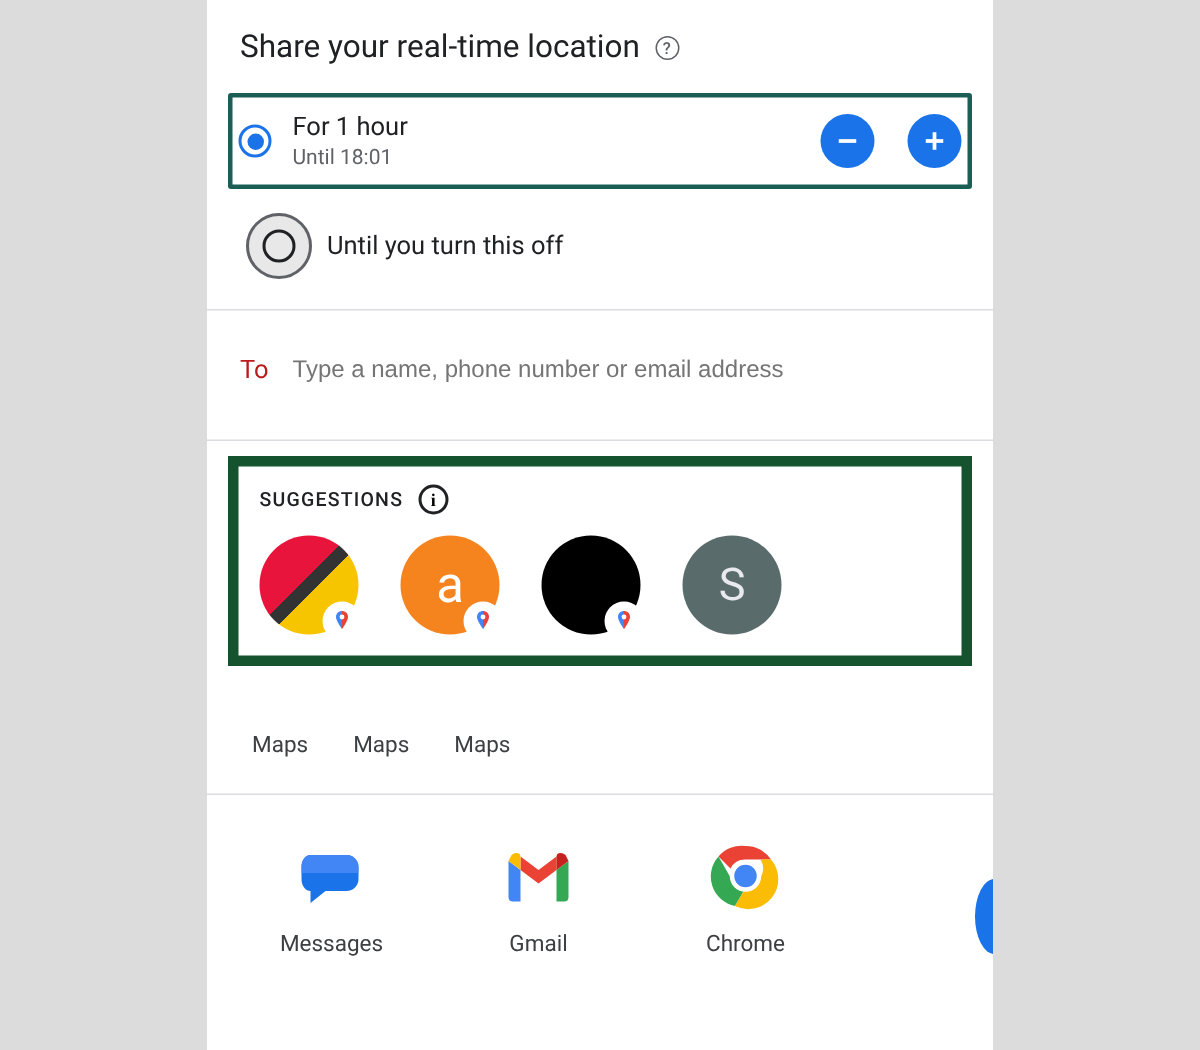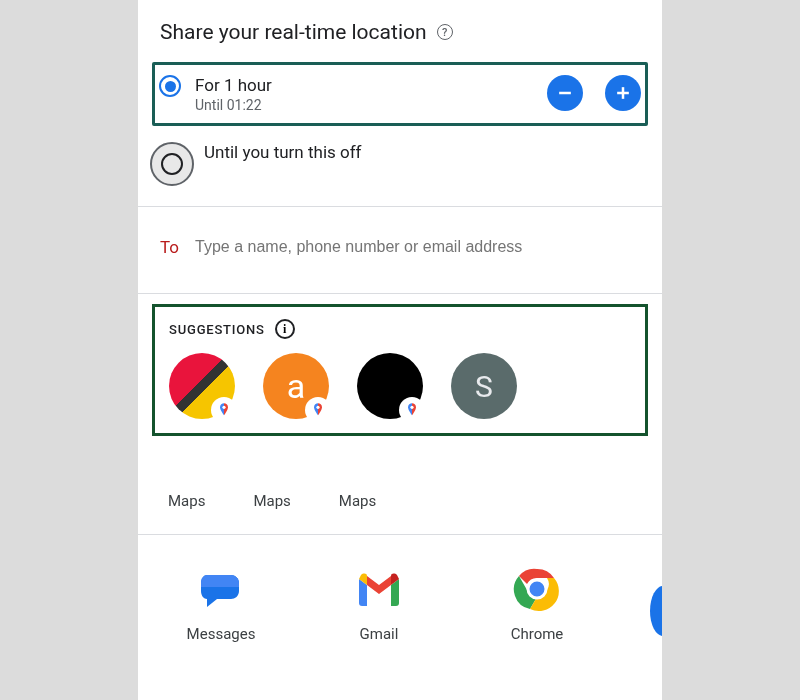--- a/index.html
+++ b/index.html
@@ -37,20 +37,21 @@
     display: inline-flex;
     align-items: center;
     justify-content: center;
     font-size: 11px;
     color: #5f6368;
     font-weight: 500;
   }
 
   .duration-option {
     display: flex;
+    align-items: center;
     padding: 10px 14px;
     gap: 14px;
   }
   .highlight-box {
     border: 3px solid #1a5e56;
     margin: 0 14px 6px 14px;
     border-radius: 2px;
   }
   .highlight-box .duration-option { padding: 10px 4px 10px 4px; }
 
@@ -100,22 +101,22 @@
     gap: 16px;
   }
   .to-label { font-size: 17px; color: #b91c1c; }
   .to-input {
     border: none; outline: none;
     font-size: 16px; color: #000000;
     flex: 1;
   }
 
   .sugg-box {
-    border: 3px solid #14532d;
-    margin: 10px 14px 14px 14px;
+    border: 7px solid #14532d;
+    margin: 10px 14px 1px 14px;
     padding: 12px 10px 14px 10px;
   }
   .sugg-header {
     display:flex; align-items:center; gap: 10px;
     margin-bottom: 14px;
     margin-left: 4px;
   }
   .sugg-title {
     font-size: 13px;
     letter-spacing: 0.8px;
@@ -159,28 +160,28 @@
   .av3 { background: #000; }
   .av4 {
     background: #5a6b6b;
     display:flex; align-items:center; justify-content:center;
     color:#e8eaed; font-size: 30px;
   }
 
   .app-labels-row {
     display:flex;
     padding: 42px 0 14px 30px;
-    gap: 48px;
+    gap: 30px;
   }
   .app-label-small { font-size: 15px; color: #3c4043; }
 
   .app-row {
     display:flex;
     padding: 28px 0 0 28px;
-    gap: 48px;
+    gap: 28px;
     align-items: flex-start;
   }
   .app-item {
     display:flex; flex-direction:column; align-items:center;
     gap: 10px;
     width: 110px;
     cursor:pointer;
   }
   .app-icon {
     width: 52px; height: 52px;
@@ -206,37 +207,37 @@
     <span class="help-icon">?</span>
   </div>
 
   <div class="highlight-box">
     <div class="duration-option">
       <span class="radio-outer">
         <span class="radio-inner"></span>
       </span>
       <div class="option-labels">
         <div class="primary-label">For 1 hour</div>
-        <div class="secondary-label">Until 01:22</div>
+        <div class="secondary-label">Until 18:01</div>
       </div>
       <div class="round-btn">
         <svg viewBox="0 0 24 24">
             <rect x="5" y="10.5" width="14" height="3" fill="#fff"></rect>
           </svg>
       </div>
       <div class="round-btn">
         <svg viewBox="0 0 24 24">
             <rect x="5" y="10.5" width="14" height="3" fill="#fff"></rect>
             <rect x="10.5" y="5" width="3" height="14" fill="#fff"></rect>
           </svg>
       </div>
     </div>
   </div>
 
-  <div class="duration-option" style="padding-left:16px;">
+  <div class="duration-option" style="padding-left:30px;">
     <span class="radio-outer unselected">
       <span class="radio-ring"></span>
     </span>
     <div class="option-labels">
       <div class="primary-label">Until you turn this off</div>
     </div>
   </div>
 
   <div class="hr"></div>
 

